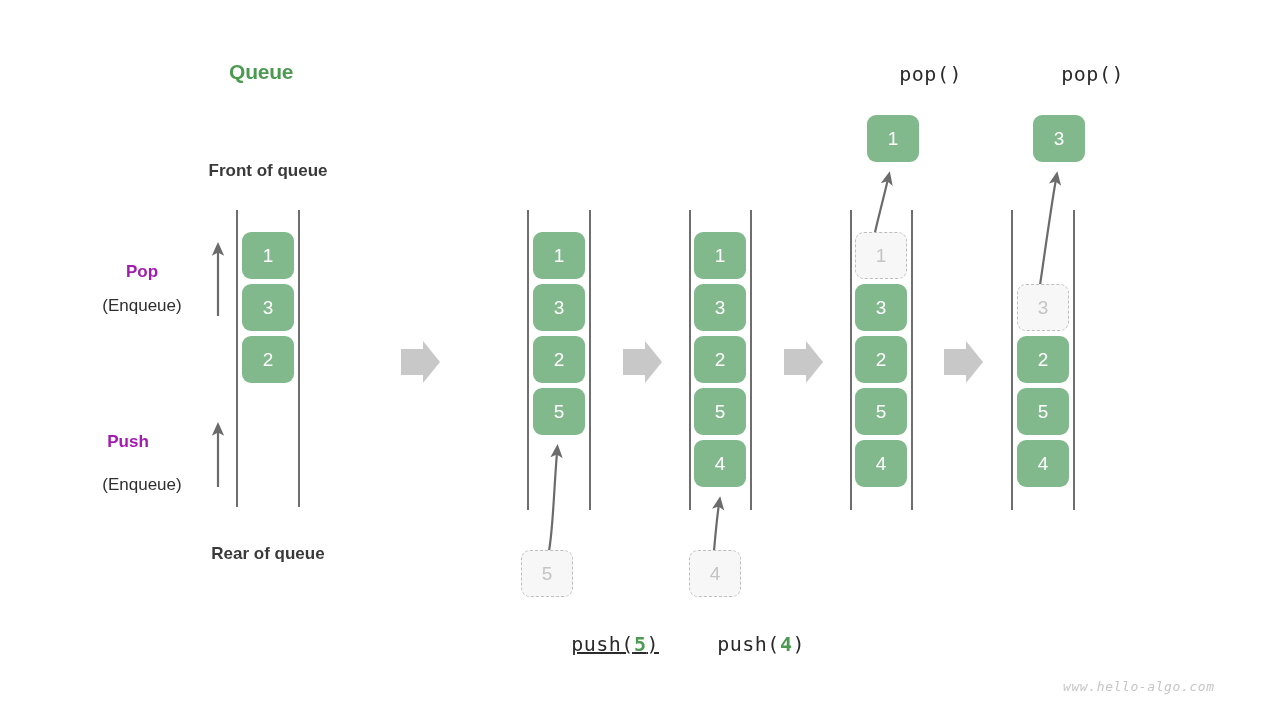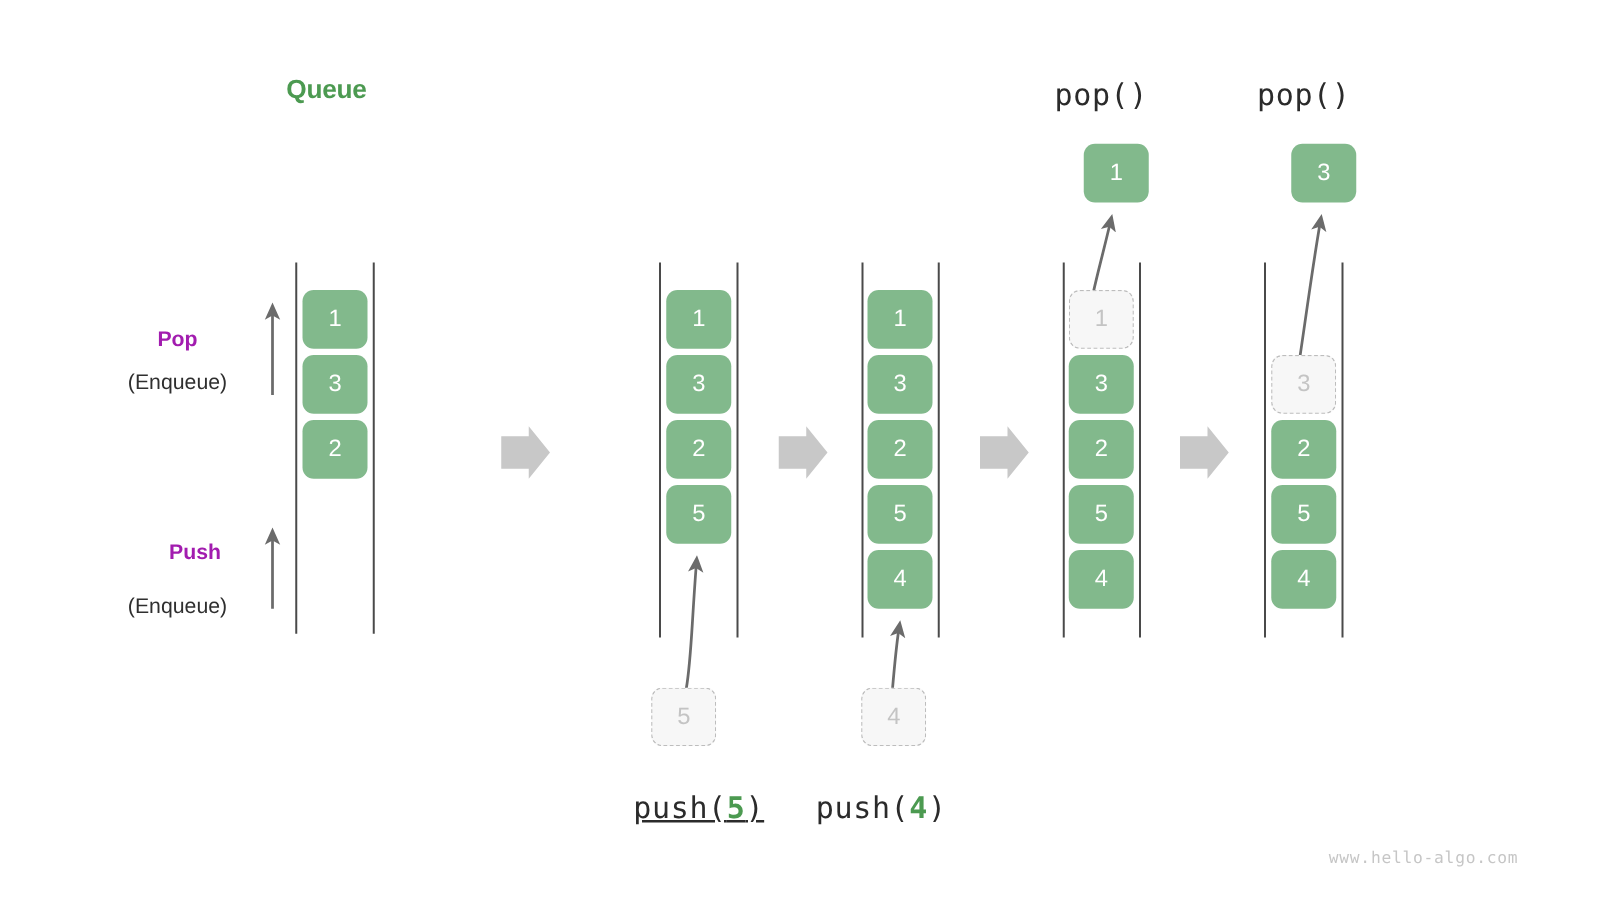--- a/index.html
+++ b/index.html
@@ -46,34 +46,35 @@
   }
   .label-side-reg {
     font-size: 17px;
     font-weight: normal;
     color: #2f2f2f;
     white-space: nowrap;
     text-align: center;
   }
   .mono-label {
     font-family: "DejaVu Sans Mono", "Liberation Mono", monospace;
-    font-size: 24px;
+    font-size: 20px;
     color: #2b2b2b;
     white-space: nowrap;
-    text-align: center;
+    text-align: right;
     letter-spacing: 0.5px;
   }
   .mono-label .arg { color: #4c9a51; font-weight: bold; }
 
   .watermark {
     font-family: "DejaVu Sans Mono", "Liberation Mono", monospace;
     font-size: 13px;
     color: #c6c6c6;
     letter-spacing: 0.6px;
     white-space: nowrap;
+    font-style: italic;
   }
 
   
   .cell {
     position: absolute;
     width: 52px;
     height: 47px;
     border-radius: 9px;
     background: #82b98c;
     color: #ffffff;
@@ -171,26 +172,28 @@
     <g>
       <path d="M872,278 C866,258 876,230 888,179" stroke="#6b6b6b" stroke-width="2.2" fill="none" marker-end="url(#arrowheadDark)"></path>
     </g>
     <g>
       <path d="M1033,330 C1040,290 1048,225 1056,179" stroke="#6b6b6b" stroke-width="2.2" fill="none" marker-end="url(#arrowheadDark)"></path>
     </g>
   </svg>
 
   <div class="abs title-queue" style="left:229px; top:60px;">Queue</div>
 
-
+  <div class="abs label-bold" style="left:168px; top:161px; width:200px;">Front of queue</div>
+
+  <div class="abs label-bold" style="left:168px; top:544px; width:200px;">Rear of queue</div>
 
   <div class="abs label-side-bold" style="left:62px; top:262px; width:160px;">Pop</div>
   <div class="abs label-side-reg" style="left:62px; top:296px; width:160px;">(Enqueue)</div>
 
-  <div class="abs label-side-bold" style="left:76px; top:432px; width:160px;">Push</div>
+  <div class="abs label-side-bold" style="left:48px; top:432px; width:160px;">Push</div>
   <div class="abs label-side-reg" style="left:62px; top:475px; width:160px;">(Enqueue)</div>
 
   <div>
     <div class="abs cell" style="left:242px; top:232px;">1</div>
     <div class="abs cell" style="left:242px; top:284px;">3</div>
     <div class="abs cell" style="left:242px; top:336px;">2</div>
   </div>
 
   <div>
     <div class="abs cell" style="left:533px; top:232px;">1</div>

